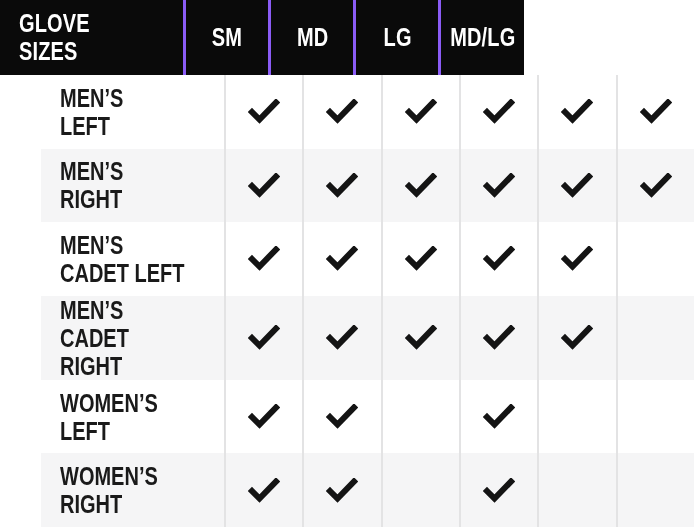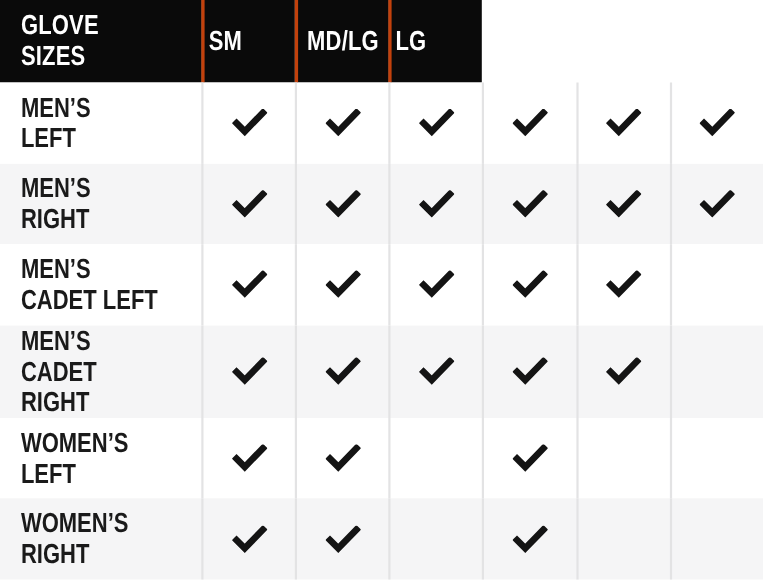--- a/index.html
+++ b/index.html
@@ -16,31 +16,31 @@
 
   .row {
     display: grid;
     grid-template-columns: 183px repeat(6, 1fr);
   }
 
   .row.header { height: 75px; flex: none; }
   .row.body   { flex: 1; }
 
   .row.body.alt { background: #f5f5f6; }
-  .row.body     { background: #ffffff; }
+  .row.body     { background: #ffffff; margin-left: 41px; }
 
   .cell {
     display: flex;
     align-items: center;
     min-width: 0;
   }
 
   
   .row.header .cell { background: #0a0a0a; }
-  .row.header .size-cell { border-left: 3px solid #c2410c; justify-content: flex-start; }
+  .row.header .size-cell { border-left: 3px solid #8b5cf6; justify-content: center; }
   .header-text {
     color: #ffffff;
     font-weight: 700;
     font-size: 25px;
     line-height: 1.1;
     letter-spacing: 0.2px;
     white-space: pre-line;
     display: inline-block;
     transform: scaleX(0.8);
   }
@@ -73,24 +73,27 @@
 
   <div class="row header">
     <div class="cell label-cell">
       <span class="header-text">GLOVE
 SIZES</span>
     </div>
     <div class="cell size-cell">
       <span class="header-text">SM</span>
     </div>
     <div class="cell size-cell">
+      <span class="header-text">MD</span>
+    </div>
+    <div class="cell size-cell">
+      <span class="header-text">LG</span>
+    </div>
+    <div class="cell size-cell">
       <span class="header-text">MD/LG</span>
-    </div>
-    <div class="cell size-cell">
-      <span class="header-text">LG</span>
     </div>
   </div>
 
   <div class="row body">
     <div class="cell label-cell">
       <span class="label-text">MEN’S
 LEFT</span>
     </div>
     <div class="cell size-cell">
   <svg class="check-icon" width="32" height="25" viewBox="0 0 32 25" aria-hidden="true">

